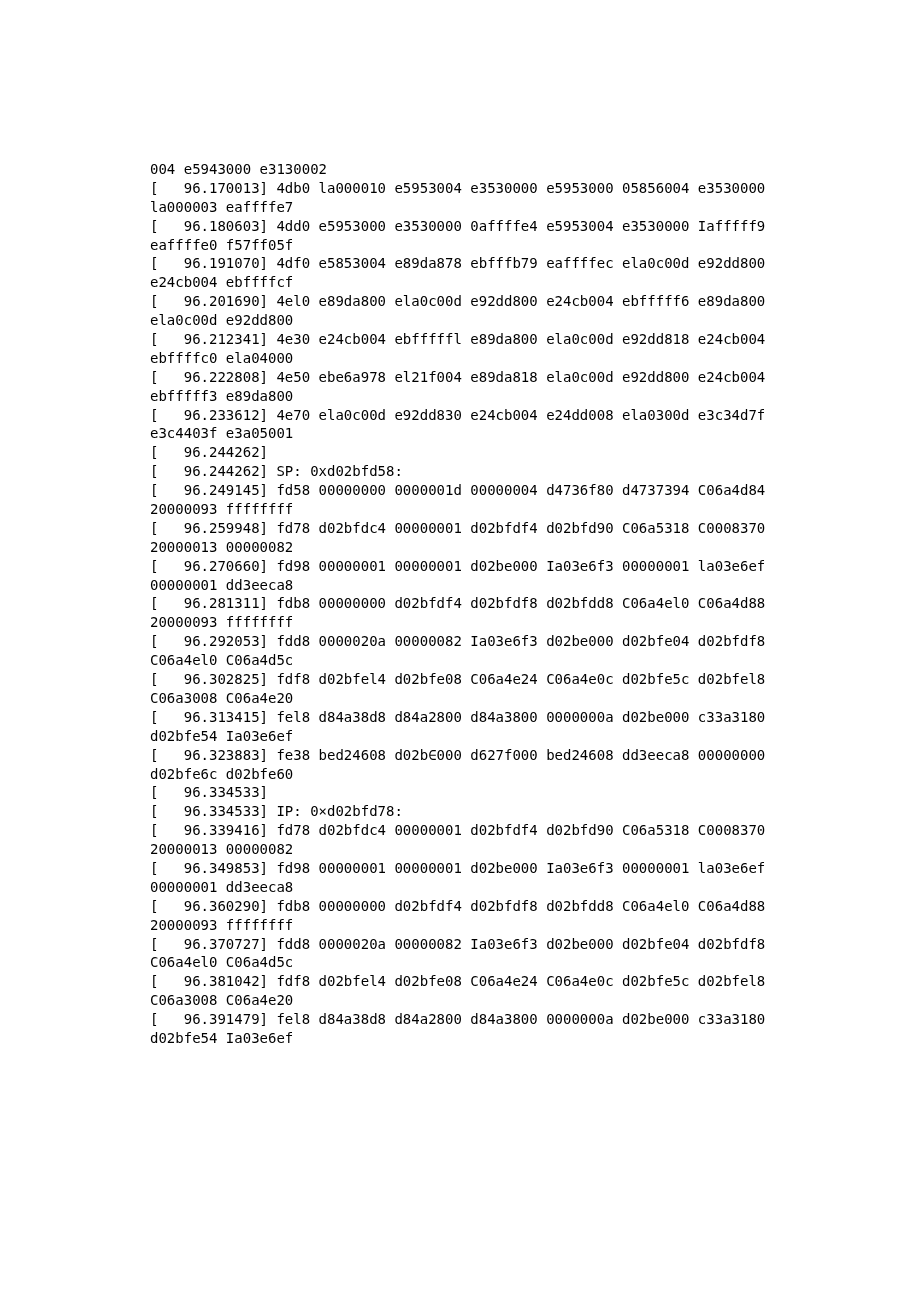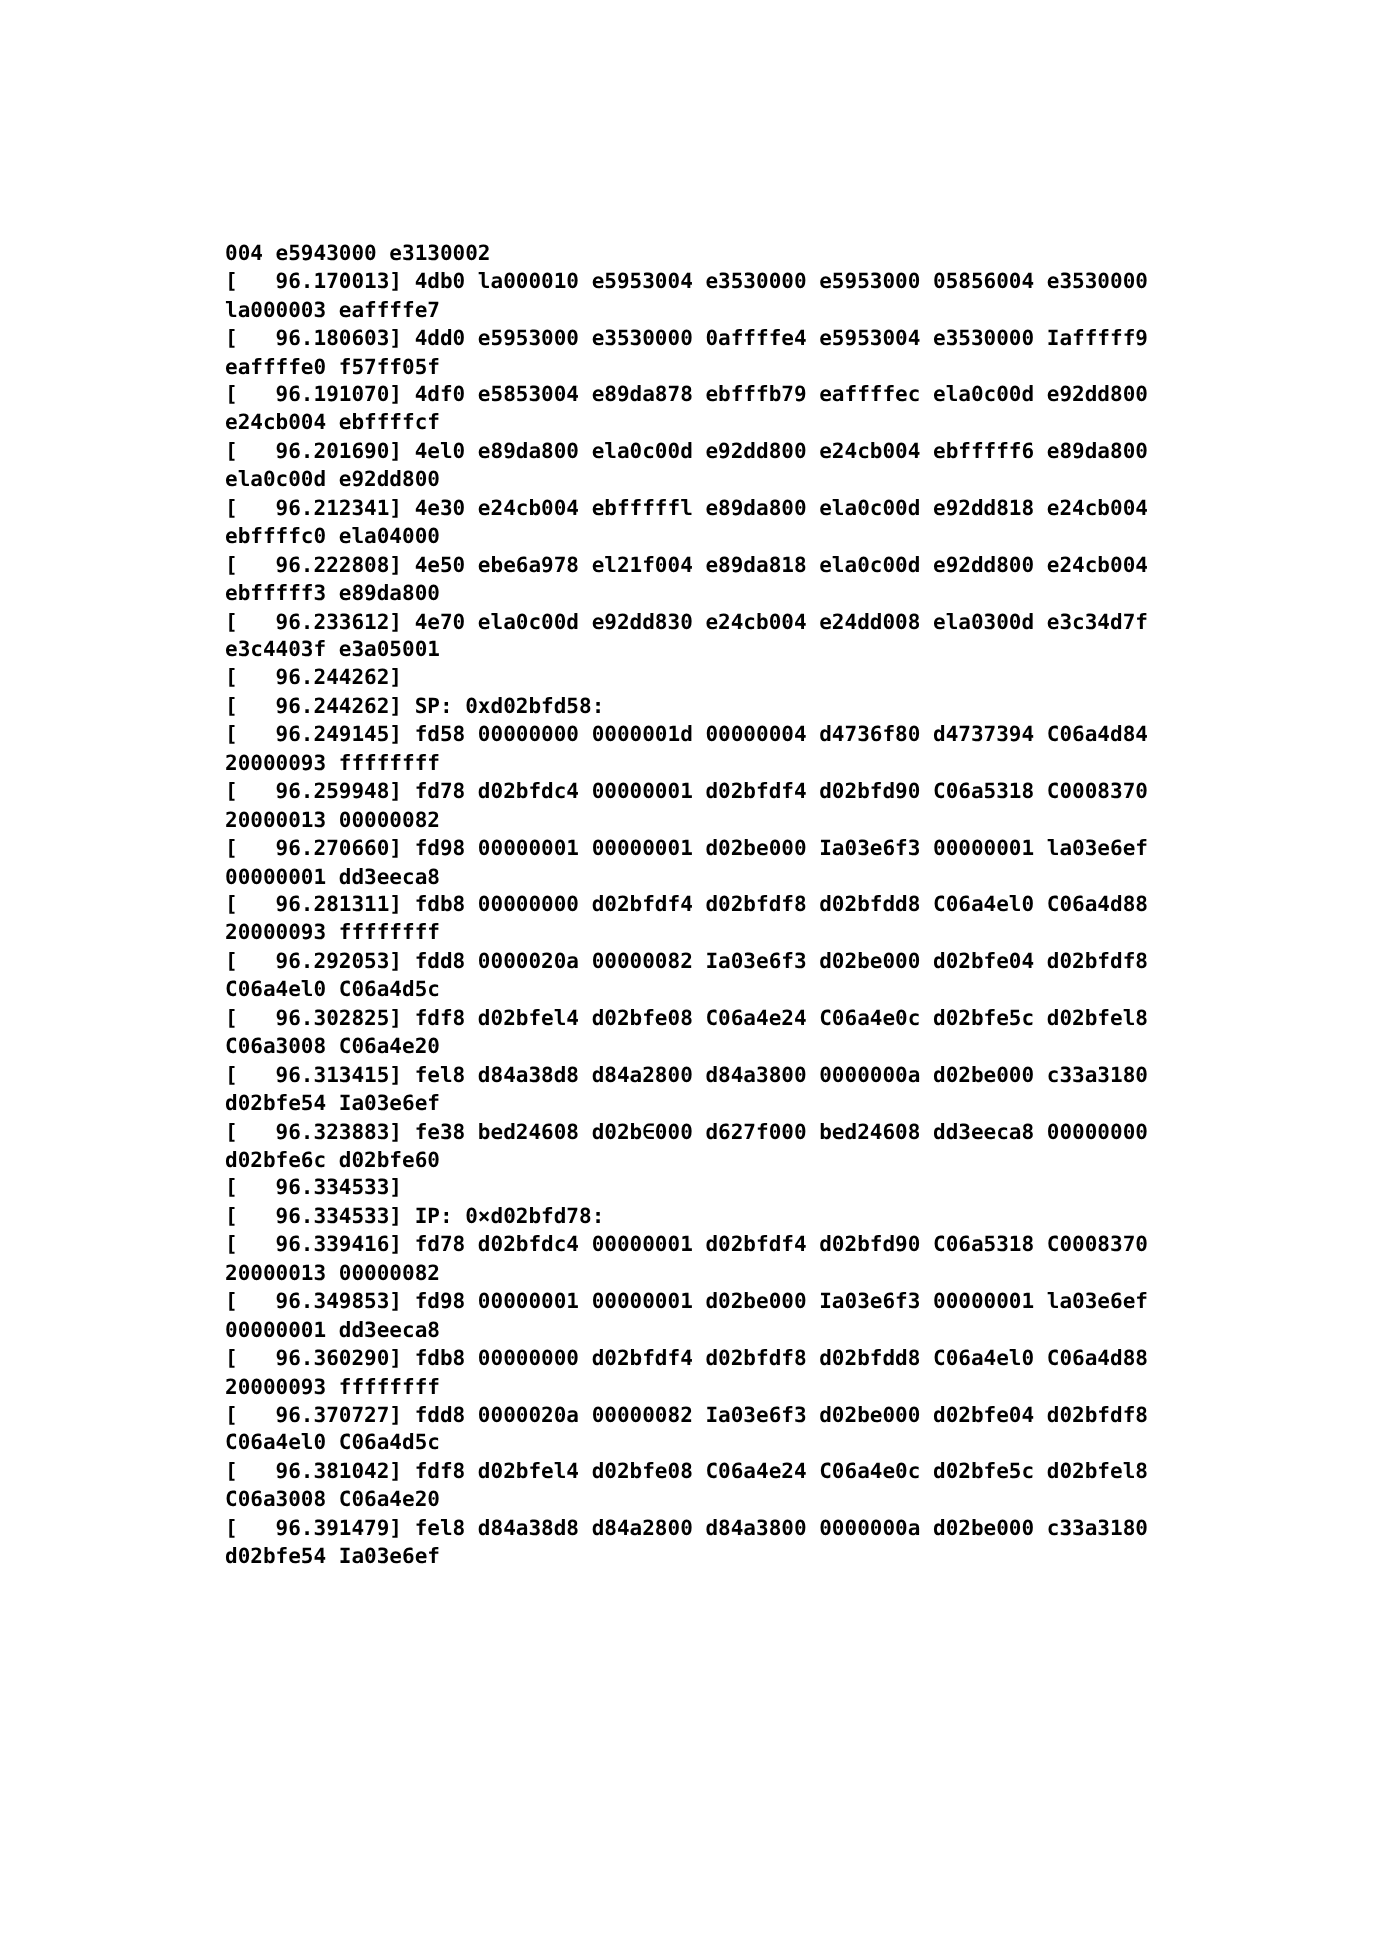--- a/index.html
+++ b/index.html
@@ -13,21 +13,20 @@
     min-height: 1301px;
     box-sizing: border-box;
     padding: 160px 150px 0 150px;
     font-family: "Menlo", "Consolas", "DejaVu Sans Mono", "Courier New", monospace;
     font-size: 14px;
     line-height: 1.35;
   }
   #log {
     white-space: pre-wrap;
     word-break: break-word;
-    font-weight: bold;
   }
 </style>
 </head>
 <body>
 
 <div id="log">004 e5943000 e3130002
 [   96.170013] 4db0 la000010 e5953004 e3530000 e5953000 05856004 e3530000 la000003 eaffffe7
 [   96.180603] 4dd0 e5953000 e3530000 0affffe4 e5953004 e3530000 Iafffff9 eaffffe0 f57ff05f
 [   96.191070] 4df0 e5853004 e89da878 ebfffb79 eaffffec ela0c00d e92dd800 e24cb004 ebffffcf
 [   96.201690] 4el0 e89da800 ela0c00d e92dd800 e24cb004 ebfffff6 e89da800 ela0c00d e92dd800

